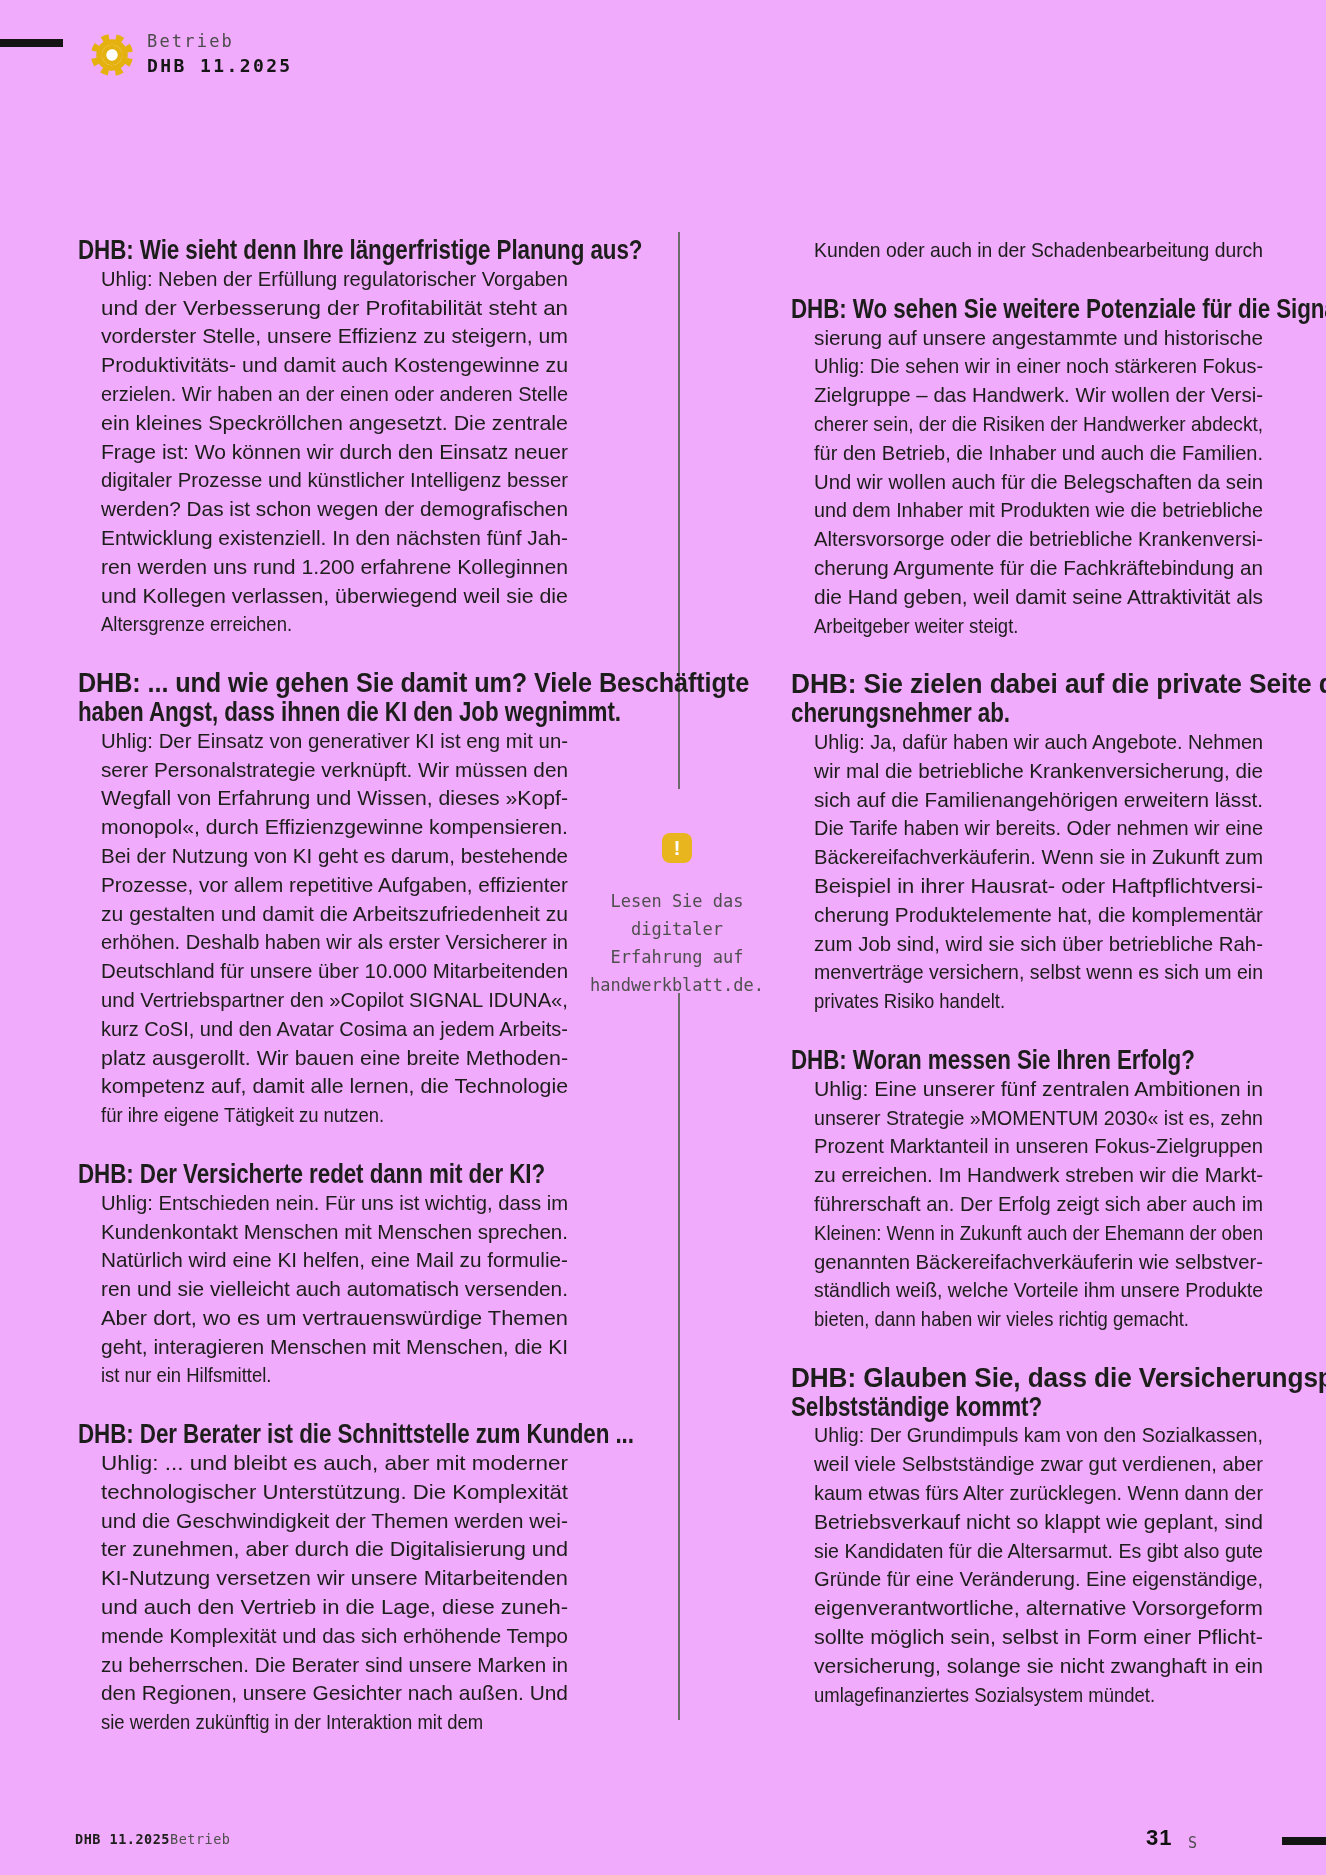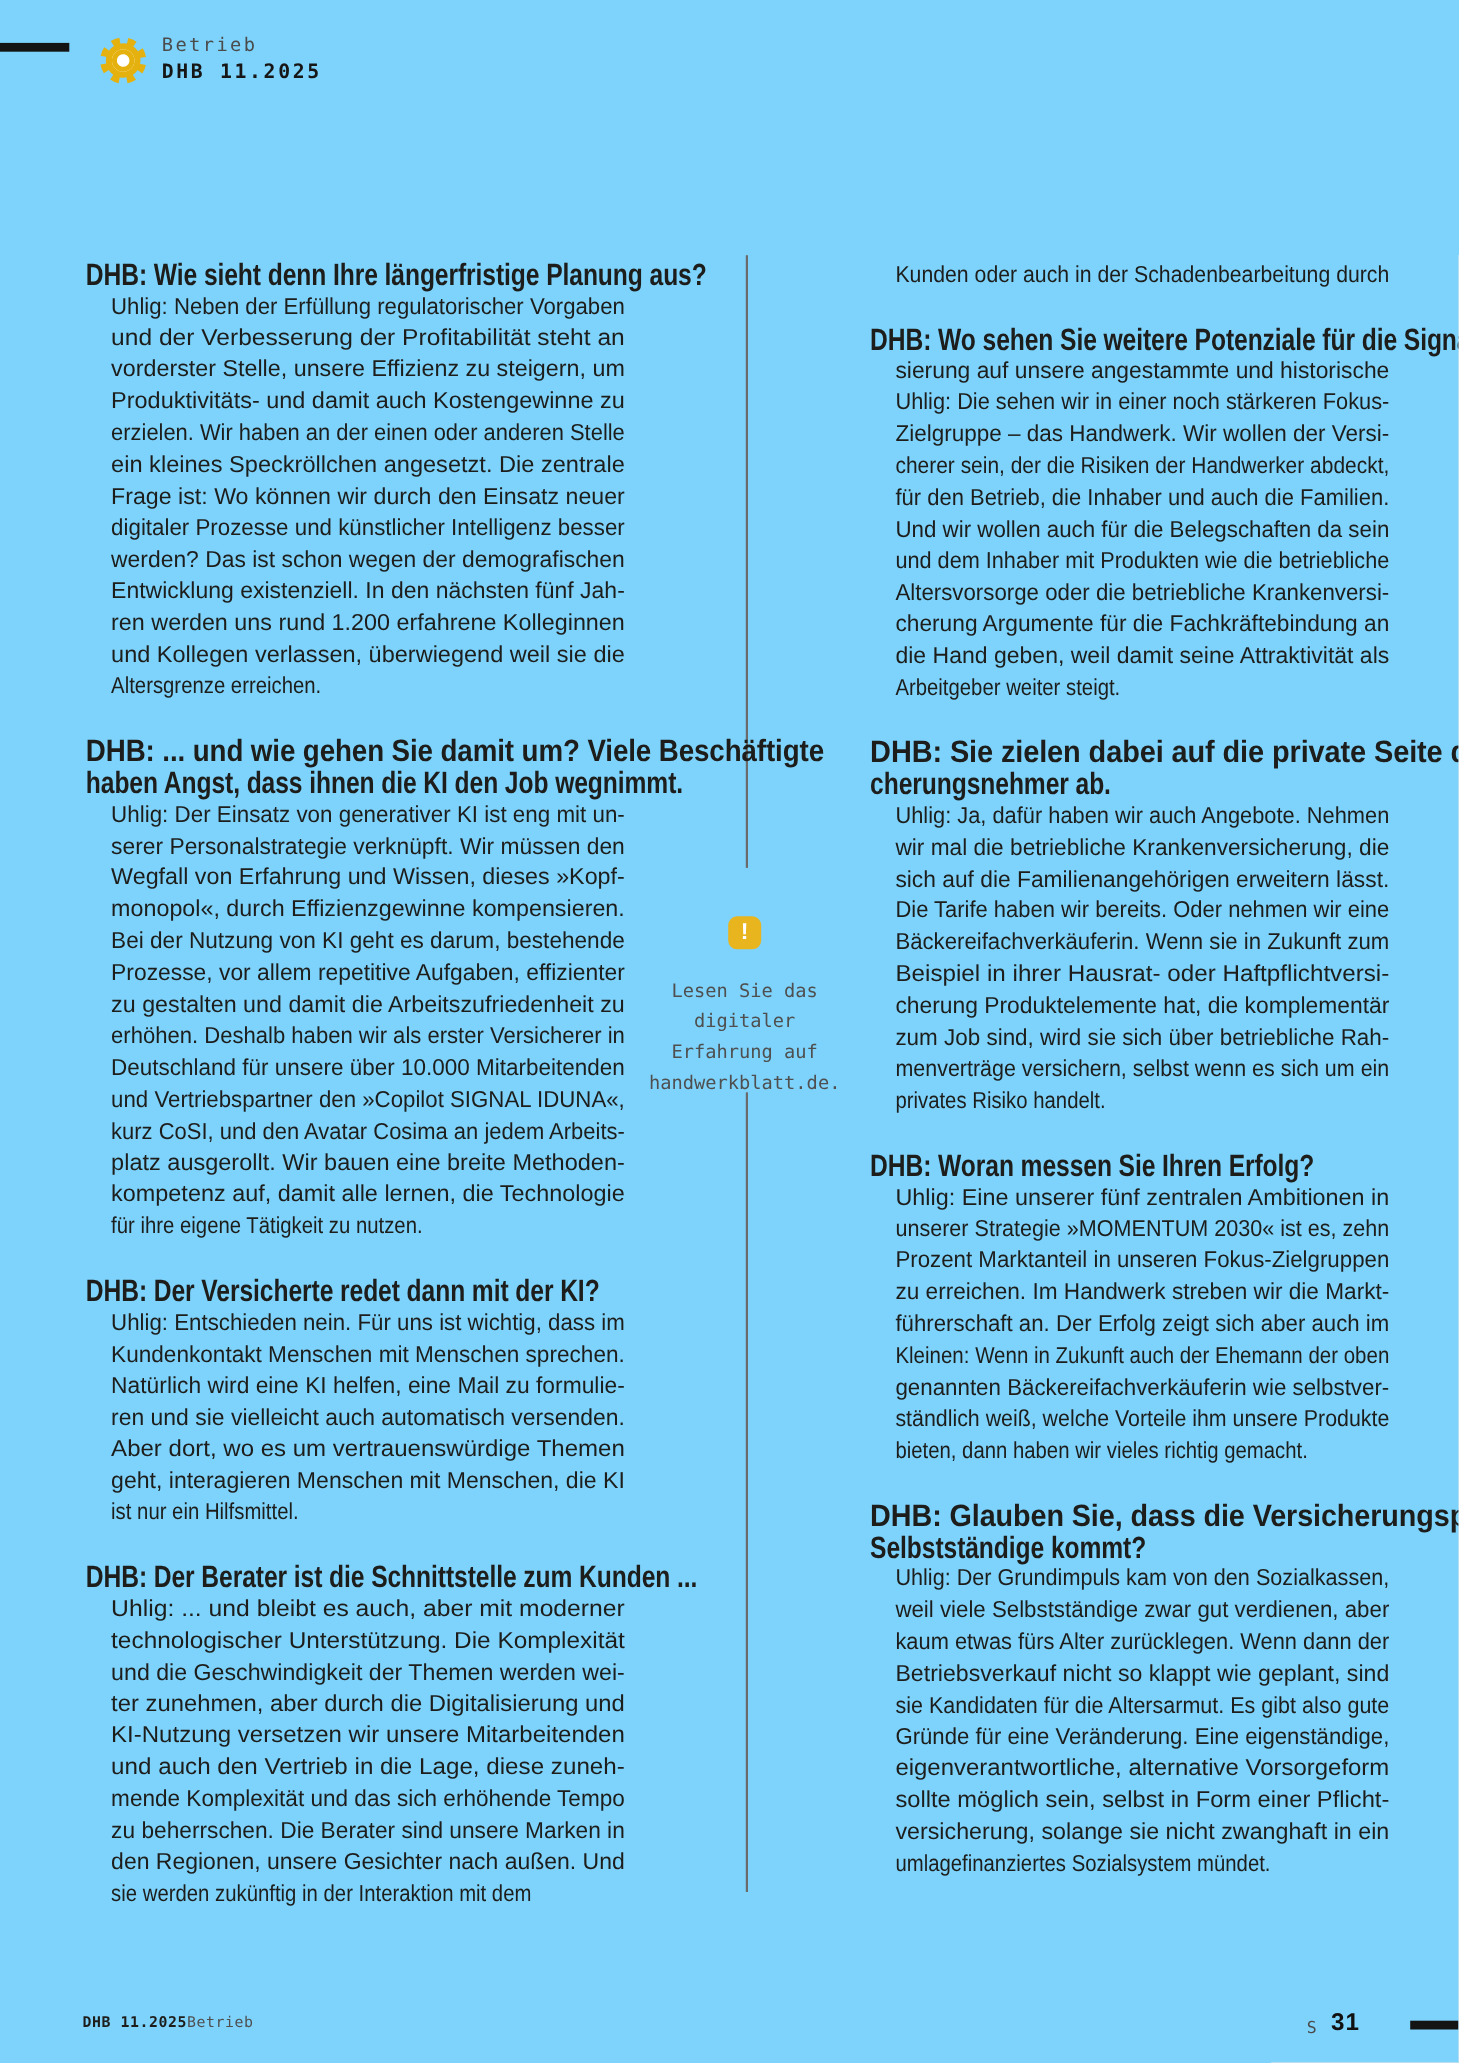--- a/index.html
+++ b/index.html
@@ -1,16 +1,16 @@
 <!DOCTYPE html>
 <html><head>
 <meta charset="utf-8">
 <style>
   html,body{margin:0;padding:0;background:#e8e8e8;}
-  #page{position:relative;width:1326px;height:1875px;background:#7dd3fc;overflow:hidden;
+  #page{position:relative;width:1326px;height:1875px;background:#f0abfc;overflow:hidden;
         font-family:"Liberation Sans",sans-serif;color:#1d1d1b;}
   
   #top-bar{position:absolute;left:0;top:39px;width:63px;height:8px;background:#141414;}
   #gear{position:absolute;left:90px;top:33px;}
   #kicker{position:absolute;left:147px;top:31px;font-family:"DejaVu Sans Mono",monospace;
           font-size:17px;letter-spacing:2.2px;color:#4b4b4b;}
   #issue{position:absolute;left:147px;top:55px;font-family:"DejaVu Sans Mono",monospace;
          font-weight:bold;font-size:18px;letter-spacing:2.4px;color:#161616;}
   
   .col{position:absolute;top:236px;}
@@ -33,21 +33,21 @@
   .callout-line{font-family:"DejaVu Sans Mono",monospace;font-size:17px;line-height:28px;
     color:#4f4f4f;margin-top:0;}
   #callout-lines{margin-top:24px;}
   
   #footer-issue{position:absolute;left:75px;top:1831px;font-family:"DejaVu Sans Mono",monospace;
     font-weight:bold;font-size:13.5px;letter-spacing:.5px;color:#1d1d1b;}
   #footer-section{position:absolute;left:170px;top:1831px;font-family:"DejaVu Sans Mono",monospace;
     font-size:13.5px;letter-spacing:.5px;color:#4f4f4f;}
   #footer-s{position:absolute;left:1188px;top:1834px;font-size:15px;color:#4a4a4a;
     font-family:"DejaVu Sans Mono",monospace;}
-  #footer-page{position:absolute;left:1210px;top:1825px;font-weight:bold;font-size:22px;
+  #footer-page{position:absolute;left:1146px;top:1825px;font-weight:bold;font-size:22px;
     letter-spacing:1px;color:#111;}
   #footer-bar{position:absolute;left:1282px;top:1837px;width:44px;height:8px;background:#141414;}
 </style>
 </head>
 <body>
 
 <div id="page">
 
   <div id="top-bar"></div>
 

